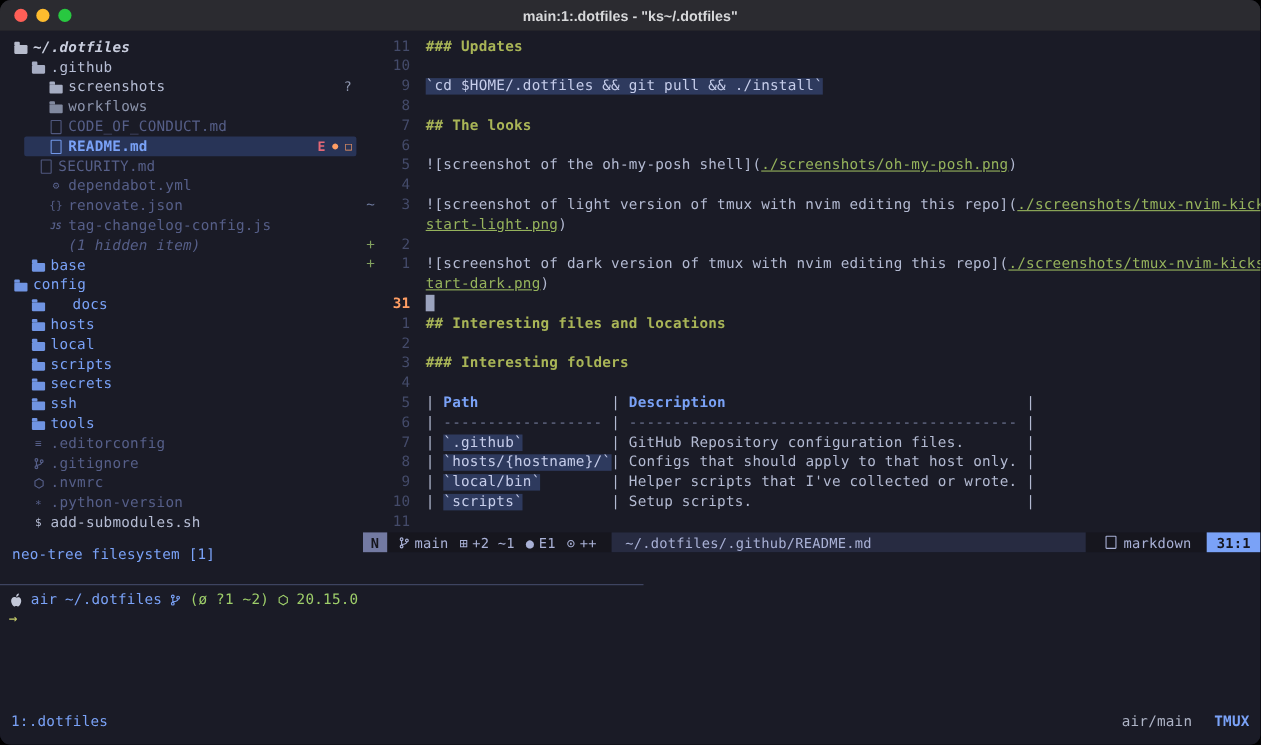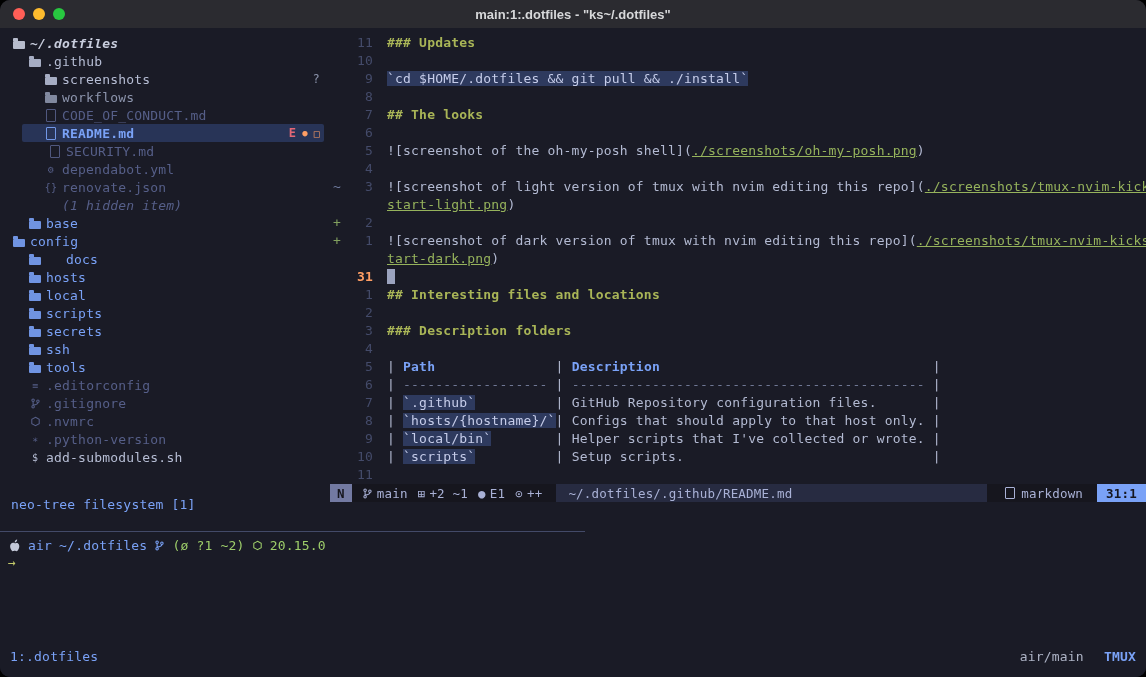--- a/index.html
+++ b/index.html
@@ -102,23 +102,24 @@
   <div class="app">
 
     <div class="neotree">
       <div class="nt-rows">
           <div class="nt-row c-root" style="padding-left: 12px;"><span class="nt-icon"><span class="i-folder"></span></span><span class="nt-label">~/.dotfiles</span></div>
           <div class="nt-row c-light" style="padding-left: 28px;"><span class="nt-icon"><span class="i-folder"></span></span><span class="nt-label">.github</span></div>
           <div class="nt-row c-light" style="padding-left: 44px;"><span class="nt-icon"><span class="i-folder"></span></span><span class="nt-label">screenshots</span><span class="nt-badges"><span class="nt-badge b-dim">?</span></span></div>
           <div class="nt-row c-mid" style="padding-left: 44px;"><span class="nt-icon"><span class="i-folder"></span></span><span class="nt-label">workflows</span></div>
           <div class="nt-row c-dim" style="padding-left: 44px;"><span class="nt-icon"><span class="i-file"></span></span><span class="nt-label">CODE_OF_CONDUCT.md</span></div>
           <div class="nt-row c-blue nt-sel" style="padding-left: 44px;"><span class="nt-icon"><span class="i-file"></span></span><span class="nt-label">README.md</span><span class="nt-badges"><span class="nt-badge b-err">E</span><span class="nt-badge b-dot">●</span><span class="nt-badge b-box">□</span></span></div>
-          <div class="nt-row c-dim" style="padding-left: 48px;"><span class="nt-icon"><span class="i-file"></span></span><span class="nt-label">SECURITY.md</span></div>
+          <div class="nt-row c-dim" style="padding-left: 35px;"><span class="nt-icon"><span class="i-file"></span></span><span class="nt-label">SECURITY.md</span></div>
           <div class="nt-row c-dim" style="padding-left: 44px;"><span class="nt-icon i-glyph">⚙</span><span class="nt-label">dependabot.yml</span></div>
           <div class="nt-row c-dim" style="padding-left: 44px;"><span class="nt-icon i-glyph">{}</span><span class="nt-label">renovate.json</span></div>
+          <div class="nt-row c-dim" style="padding-left: 44px;"><span class="nt-icon i-glyph i-js">JS</span><span class="nt-label">tag-changelog-config.js</span></div>
           <div class="nt-row c-dim c-ital" style="padding-left: 44px;"><span class="nt-icon"></span><span class="nt-label">(1 hidden item)</span></div>
           <div class="nt-row c-blue" style="padding-left: 28px;"><span class="nt-icon"><span class="i-folder"></span></span><span class="nt-label">base</span></div>
           <div class="nt-row c-blue" style="padding-left: 12px;"><span class="nt-icon"><span class="i-folder"></span></span><span class="nt-label">config</span></div>
           <div class="nt-row c-blue" style="padding-left: 28px; gap: 20px;"><span class="nt-icon"><span class="i-folder"></span></span><span class="nt-label">docs</span></div>
           <div class="nt-row c-blue" style="padding-left: 28px;"><span class="nt-icon"><span class="i-folder"></span></span><span class="nt-label">hosts</span></div>
           <div class="nt-row c-blue" style="padding-left: 28px;"><span class="nt-icon"><span class="i-folder"></span></span><span class="nt-label">local</span></div>
           <div class="nt-row c-blue" style="padding-left: 28px;"><span class="nt-icon"><span class="i-folder"></span></span><span class="nt-label">scripts</span></div>
           <div class="nt-row c-blue" style="padding-left: 28px;"><span class="nt-icon"><span class="i-folder"></span></span><span class="nt-label">secrets</span></div>
           <div class="nt-row c-blue" style="padding-left: 28px;"><span class="nt-icon"><span class="i-folder"></span></span><span class="nt-label">ssh</span></div>
           <div class="nt-row c-blue" style="padding-left: 28px;"><span class="nt-icon"><span class="i-folder"></span></span><span class="nt-label">tools</span></div>
@@ -149,21 +150,21 @@
           <div class="ed-row"><span class="ed-sign"></span><span class="ed-num">5</span><span class="ed-text"><span class="s-txt">![screenshot of the oh-my-posh shell](</span><span class="s-link">./screenshots/oh-my-posh.png</span><span class="s-txt">)</span></span></div>
           <div class="ed-row"><span class="ed-sign"></span><span class="ed-num">4</span><span class="ed-text"></span></div>
           <div class="ed-row"><span class="ed-sign sign-change">~</span><span class="ed-num">3</span><span class="ed-text"><span class="s-txt">![screenshot of light version of tmux with nvim editing this repo](</span><span class="s-link">./screenshots/tmux-nvim-kick</span></span></div>
           <div class="ed-row"><span class="ed-sign"></span><span class="ed-num"></span><span class="ed-text"><span class="s-link">start-light.png</span><span class="s-txt">)</span></span></div>
           <div class="ed-row"><span class="ed-sign sign-add">+</span><span class="ed-num">2</span><span class="ed-text"></span></div>
           <div class="ed-row"><span class="ed-sign sign-add">+</span><span class="ed-num">1</span><span class="ed-text"><span class="s-txt">![screenshot of dark version of tmux with nvim editing this repo](</span><span class="s-link">./screenshots/tmux-nvim-kicks</span></span></div>
           <div class="ed-row"><span class="ed-sign"></span><span class="ed-num"></span><span class="ed-text"><span class="s-link">tart-dark.png</span><span class="s-txt">)</span></span></div>
           <div class="ed-row"><span class="ed-sign"></span><span class="ed-num num-cur">31</span><span class="ed-text"><span class="cursor-block"></span></span></div>
           <div class="ed-row"><span class="ed-sign"></span><span class="ed-num">1</span><span class="ed-text"><span class="s-h">## Interesting files and locations</span></span></div>
           <div class="ed-row"><span class="ed-sign"></span><span class="ed-num">2</span><span class="ed-text"></span></div>
-          <div class="ed-row"><span class="ed-sign"></span><span class="ed-num">3</span><span class="ed-text"><span class="s-h">### Description folders</span></span></div>
+          <div class="ed-row"><span class="ed-sign"></span><span class="ed-num">3</span><span class="ed-text"><span class="s-h">### Interesting folders</span></span></div>
           <div class="ed-row"><span class="ed-sign"></span><span class="ed-num">4</span><span class="ed-text"></span></div>
           <div class="ed-row"><span class="ed-sign"></span><span class="ed-num">5</span><span class="ed-text"><span class="s-pipe">| </span><span class="s-th">Path</span><span class="s-txt">               </span><span class="s-pipe">| </span><span class="s-th">Description</span><span class="s-txt">                                  </span><span class="s-pipe">|</span></span></div>
           <div class="ed-row"><span class="ed-sign"></span><span class="ed-num">6</span><span class="ed-text"><span class="s-pipe">| </span><span class="s-dash">------------------</span><span class="s-txt"> </span><span class="s-pipe">| </span><span class="s-dash">--------------------------------------------</span><span class="s-txt"> </span><span class="s-pipe">|</span></span></div>
           <div class="ed-row"><span class="ed-sign"></span><span class="ed-num">7</span><span class="ed-text"><span class="s-pipe">| </span><span class="s-code">`.github`</span><span class="s-txt">          </span><span class="s-pipe">| </span><span class="s-txt">GitHub Repository configuration files.       </span><span class="s-pipe">|</span></span></div>
           <div class="ed-row"><span class="ed-sign"></span><span class="ed-num">8</span><span class="ed-text"><span class="s-pipe">| </span><span class="s-code">`hosts/{hostname}/`</span><span class="s-pipe">| </span><span class="s-txt">Configs that should apply to that host only. </span><span class="s-pipe">|</span></span></div>
           <div class="ed-row"><span class="ed-sign"></span><span class="ed-num">9</span><span class="ed-text"><span class="s-pipe">| </span><span class="s-code">`local/bin`</span><span class="s-txt">        </span><span class="s-pipe">| </span><span class="s-txt">Helper scripts that I've collected or wrote. </span><span class="s-pipe">|</span></span></div>
           <div class="ed-row"><span class="ed-sign"></span><span class="ed-num">10</span><span class="ed-text"><span class="s-pipe">| </span><span class="s-code">`scripts`</span><span class="s-txt">          </span><span class="s-pipe">| </span><span class="s-txt">Setup scripts.                               </span><span class="s-pipe">|</span></span></div>
           <div class="ed-row"><span class="ed-sign"></span><span class="ed-num">11</span><span class="ed-text"></span></div>
         </div>
     </div>

